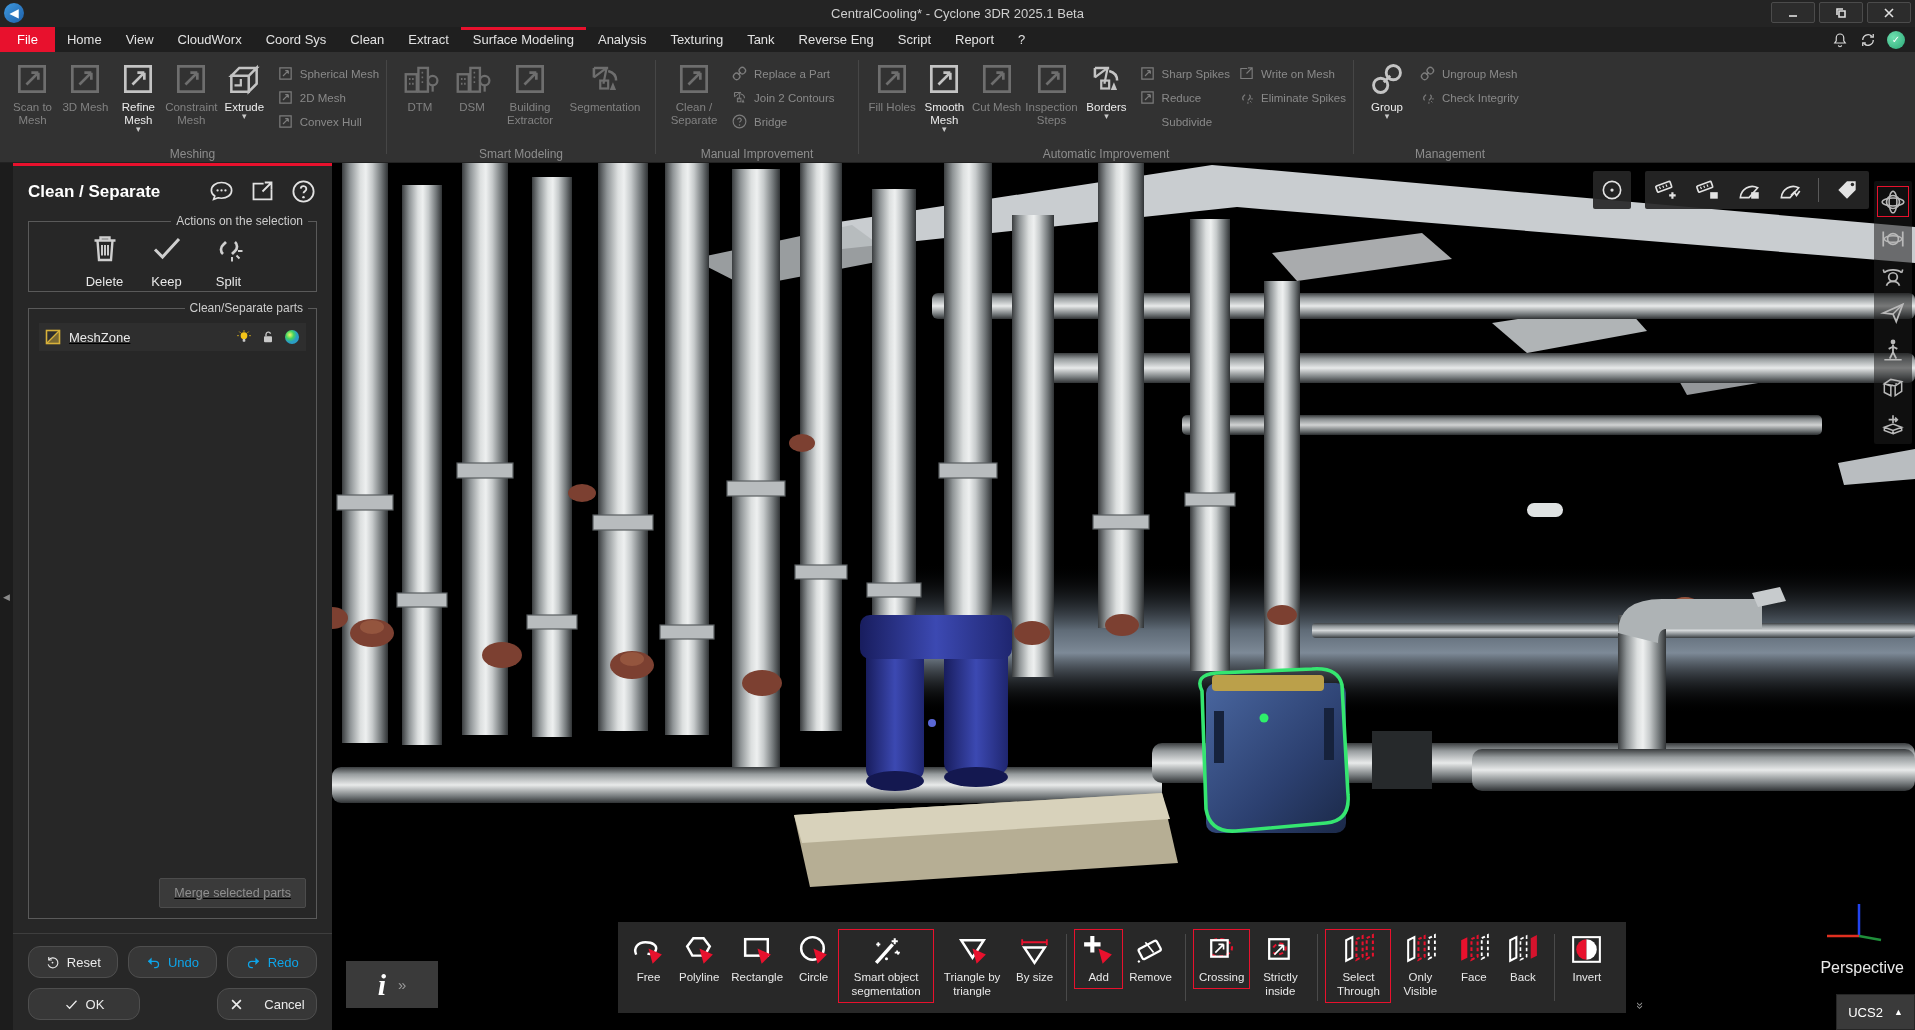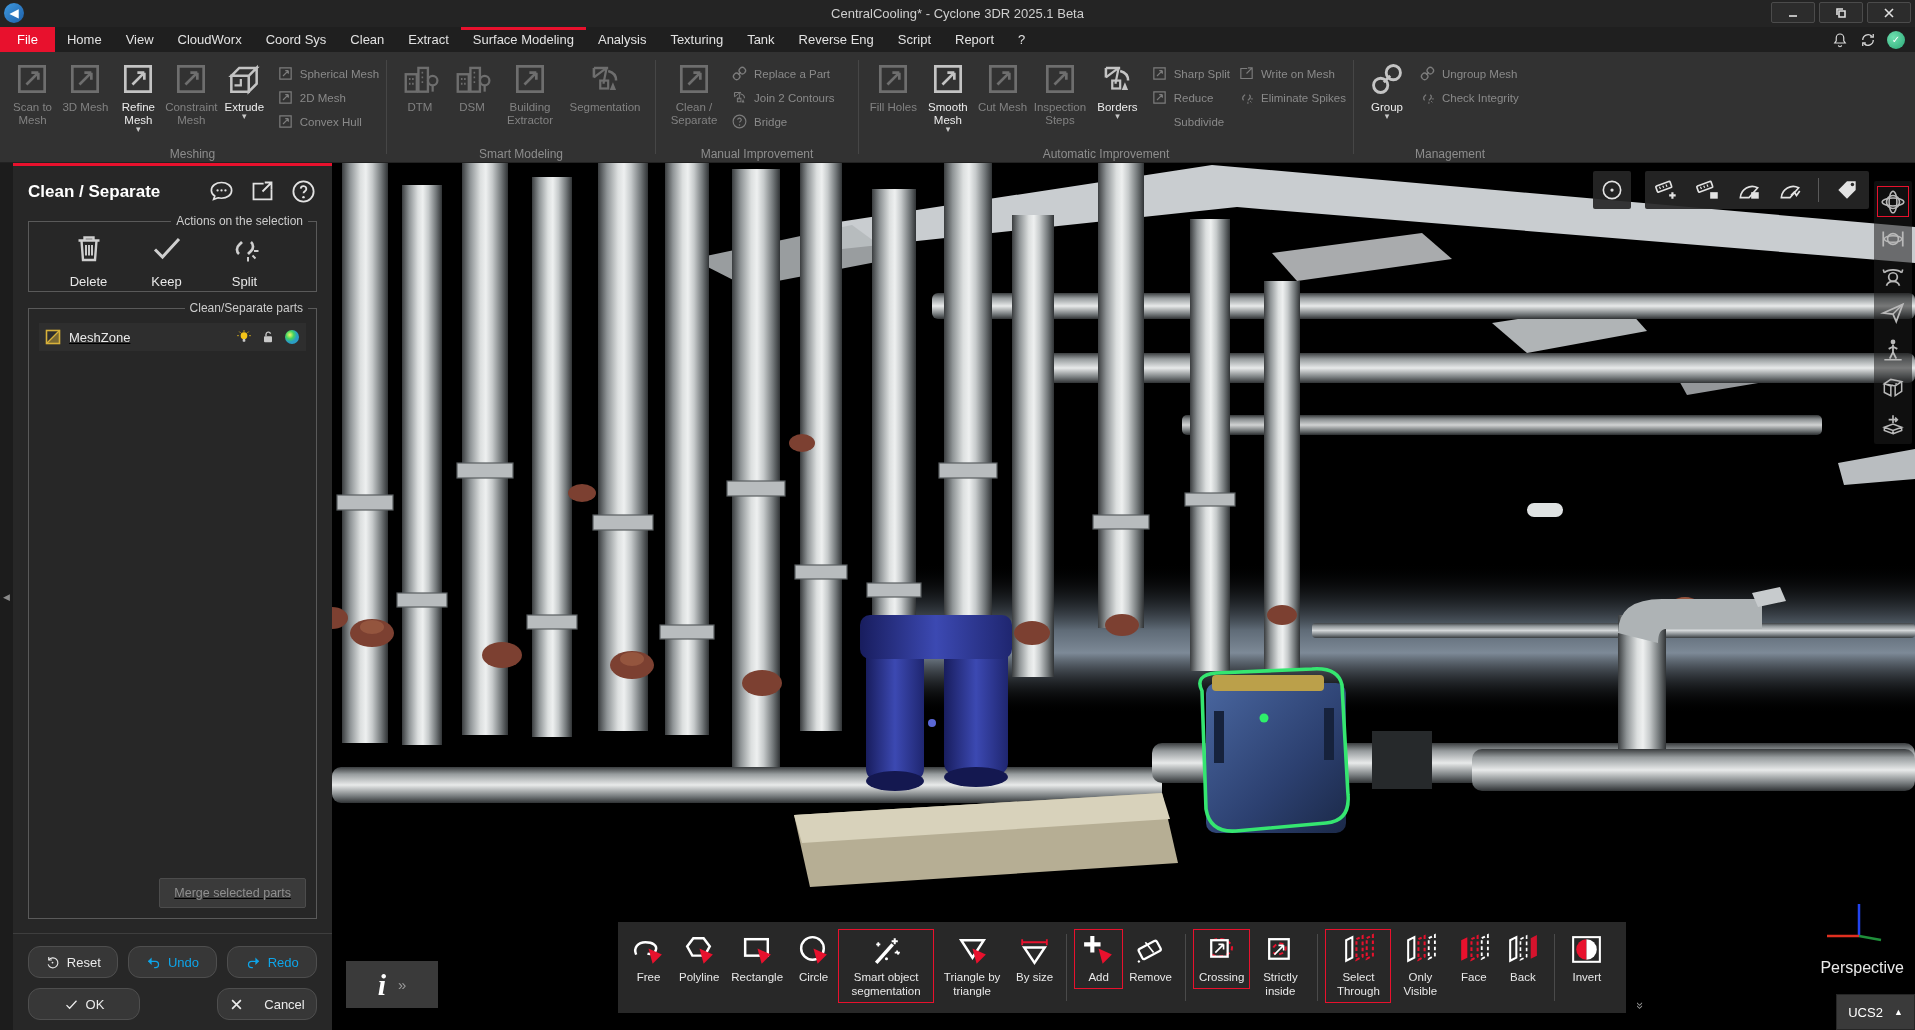--- a/index.html
+++ b/index.html
@@ -52,21 +52,21 @@
                display:flex; align-items:center; justify-content:center; color:#8a8a8a; font-size:9px; }
   .panel { position:absolute; left:13px; top:163px; width:319px; bottom:0; background:#272727;
            border-top:3px solid #e8112d; padding:10px 15px 10px 15px; display:flex; flex-direction:column; }
   .phead { display:flex; align-items:center; margin:2px 0 16px 0; }
   .ptitle { flex:1; color:#fff; font-weight:bold; font-size:17px; }
   .phicon { width:27px; height:27px; color:#e2e2e2; margin-left:14px; }
   .phicon svg { width:100%; height:100%; }
   .groupbox { border:1px solid #5a5a5a; position:relative; padding:14px 10px 10px 10px; }
   .glabel { position:absolute; top:-8px; right:8px; background:#272727; padding:0 5px;
             color:#cccccc; font-size:12px; }
-  .actions { display:flex; justify-content:center; gap:16px; padding:8px 12px 2px 0; margin-bottom:14px; }
+  .actions { display:flex; justify-content:center; padding:8px 12px 2px 0; margin-bottom:14px; }
   .actbtn { width:62px; display:flex; flex-direction:column; align-items:center; gap:8px;
             color:#e8e8e8; font-size:13px; }
   .actbtn svg { width:36px; height:36px; color:#cfcfcf; }
   .partsbox { flex:1; display:flex; flex-direction:column; margin-bottom:10px;text-decoration:underline; }
   .partrow { height:28px; background:#2e2e2e; display:flex; align-items:center; gap:8px; padding:0 6px; }
   .partrow .pname { color:#eaeaea; font-size:13px; flex:1; }
   .prowicon { width:16px; height:16px; }
   .prowicon svg { width:100%; height:100%; }
   .partslist { flex:1; }
   .mergebtn { align-self:flex-end; background:#3a3a3a; border:1px solid #4c4c4c; border-radius:2px;
@@ -556,21 +556,21 @@
             <use href="#i-seg"></use>
           </svg>
           <span>Borders</span>
           <span class="caret">▾</span>
         </div>
       <div class="rcol">
         <div class="rsmall">
             <svg>
               <use href="#i-mesh"></use>
             </svg>
-            <span>Sharp Split</span>
+            <span>Sharp Spikes</span>
           </div>
         <div class="rsmall">
             <svg>
               <use href="#i-mesh"></use>
             </svg>
             <span>Reduce</span>
           </div>
         <div class="rsmall">
             <svg>
               <use href="#i-tri"></use>

